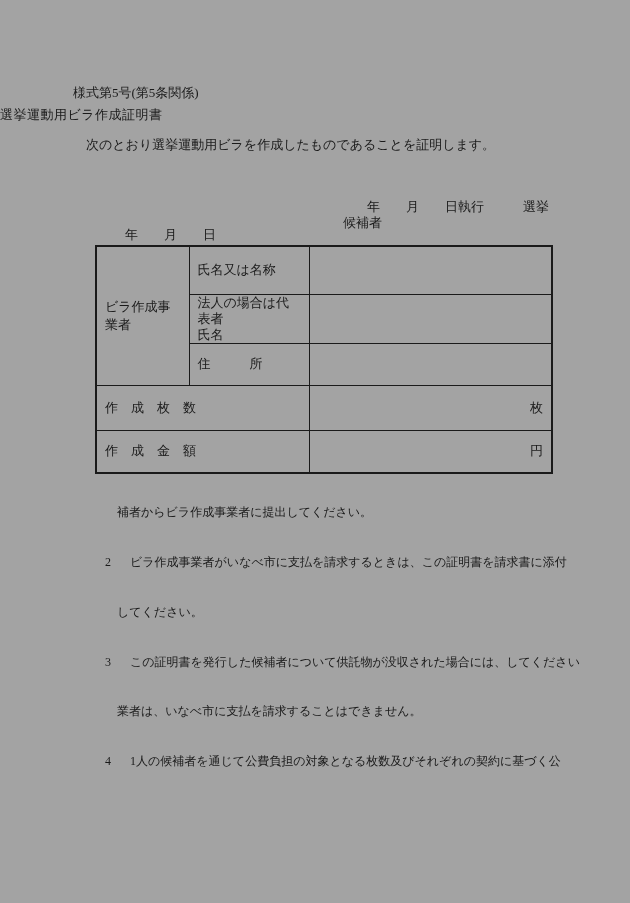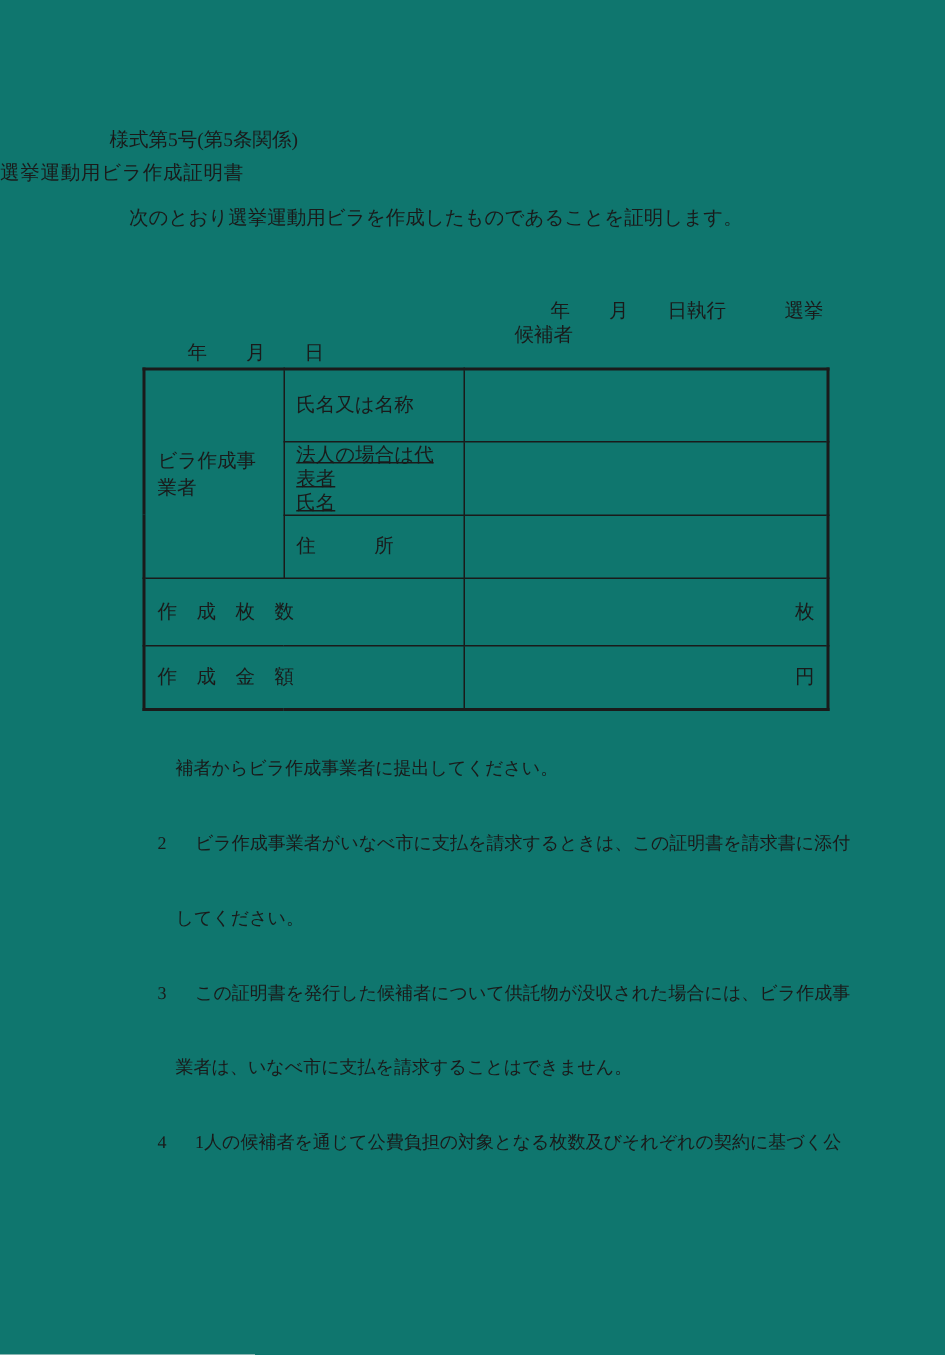--- a/index.html
+++ b/index.html
@@ -2,21 +2,21 @@
 <html><head>
 <meta charset="utf-8">
 <style>
   * { margin: 0; padding: 0; box-sizing: border-box; }
   html, body { background: #e8e8e8; }
   .page {
     position: relative;
     width: 630px;
     height: 903px;
     margin: 0 auto;
-    background: #0f766e;
+    background: #a3a3a3;
     color: #1a1a1a;
     font-family: "Liberation Serif", "DejaVu Serif", serif;
     font-size: 13px;
     overflow: hidden;
   }
   .abs { position: absolute; white-space: pre; }
   .form-number { left: 73px; top: 84px; }
   .doc-title { left: 0; top: 106px; width: 100%; letter-spacing: 0.5px; }
   .intro { left: 86px; top: 136px; }
   .date-left { left: 125px; top: 184px; margin-top: 42px; }
@@ -40,21 +40,21 @@
     overflow: hidden;
   }
   td.col-group { width: 93px; font-family: Liberation Mono, monospace; }
   td.col-label { width: 120px; }
   td.col-value { width: 243px; }
   tr.r1 td { height: 48px; }
   tr.r2 td { height: 45px; }
   tr.r3 td { height: 42px; }
   tr.r4 td { height: 45px; }
   tr.r5 td { height: 43px; }
-  td.wrap2 { white-space: pre-line; line-height: 16px; text-decoration: underline; }
+  td.wrap2 { white-space: pre-line; line-height: 16px; }
   td.unit-cell { text-align: right; padding-right: 20px; }
 
   .remarks {
     position: absolute;
     left: 88px; top: 471px;
     font-size: 12px;
     line-height: 16.6px;
     white-space: pre;
   }
   .r-item { padding-left: 17px; }
@@ -97,21 +97,21 @@
       <td colspan="2">作　成　金　額</td>
       <td class="col-value unit-cell"><span>円</span></td>
     </tr>
   </tbody>
     </table>
 
   <div class="remarks">
     <div class="r-cont"><span>補者からビラ作成事業者に提出してください。</span></div>
     <div class="r-item"><span class="num">2</span><span>ビラ作成事業者がいなべ市に支払を請求するときは、この証明書を請求書に添付</span></div>
     <div class="r-cont"><span>してください。</span></div>
-    <div class="r-item"><span class="num">3</span><span>この証明書を発行した候補者について供託物が没収された場合には、ビラ作成事</span></div>
+    <div class="r-item"><span class="num">3</span><span>この証明書を発行した候補者について供託物が没収された場合には、してください</span></div>
     <div class="r-cont"><span>業者は、いなべ市に支払を請求することはできません。</span></div>
     <div class="r-item"><span class="num">4</span><span>1人の候補者を通じて公費負担の対象となる枚数及びそれぞれの契約に基づく公</span></div>
     <div class="r-cont"></div>
     
     
     
   </div>
 
 </div>
 

